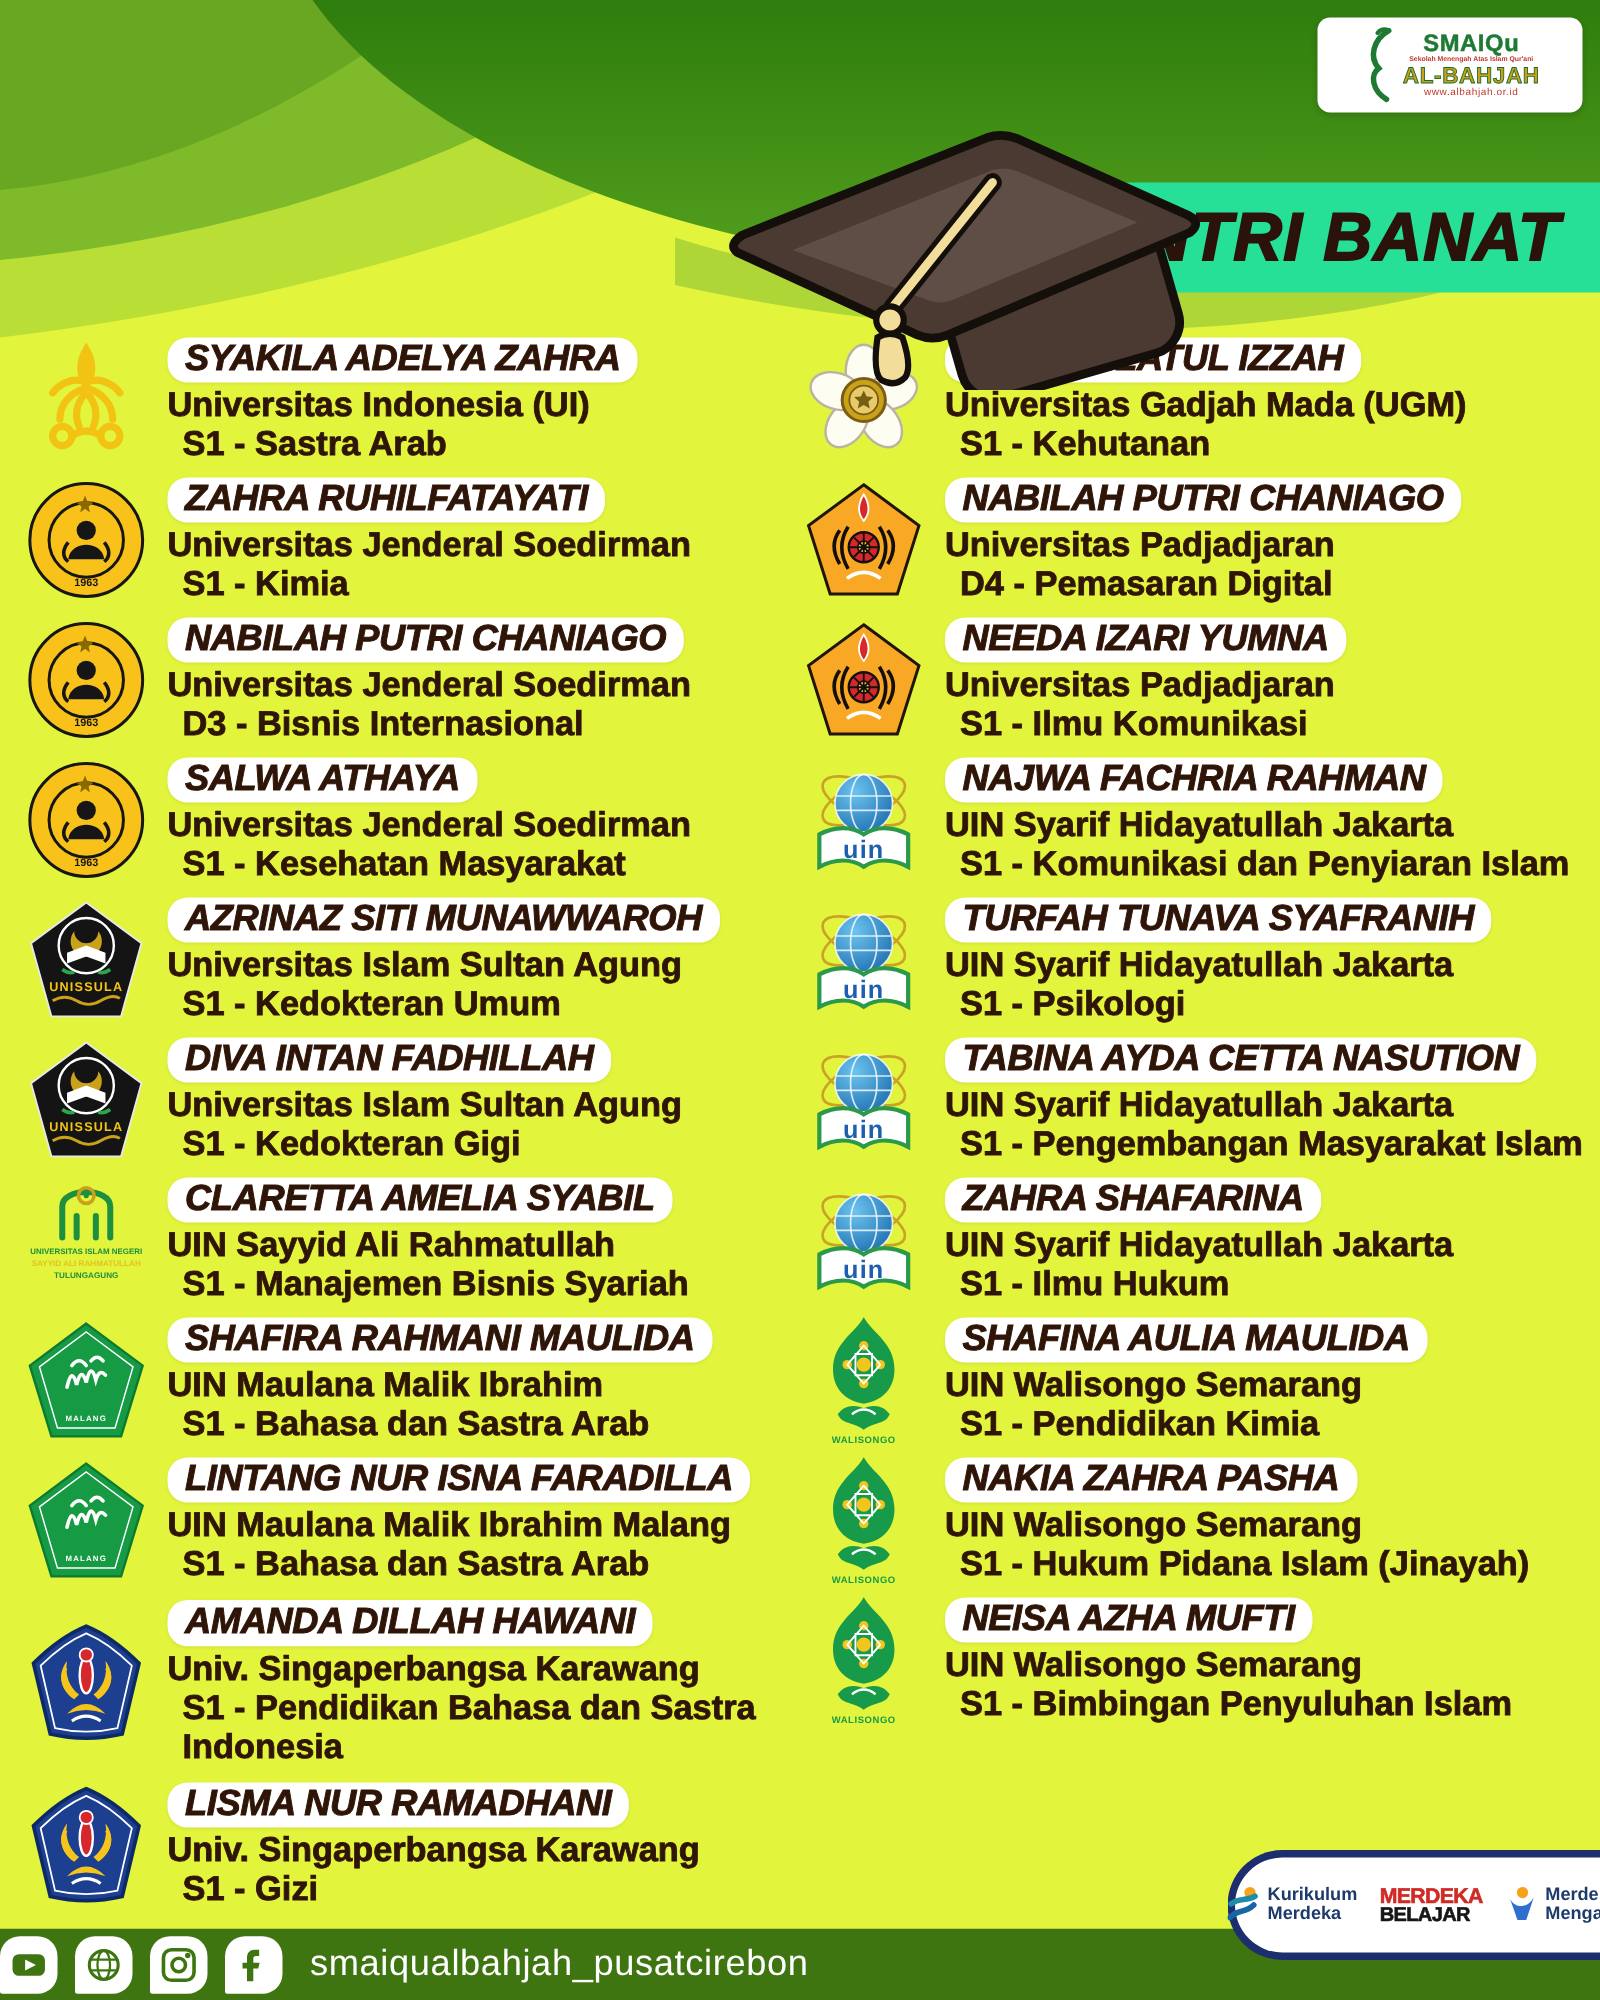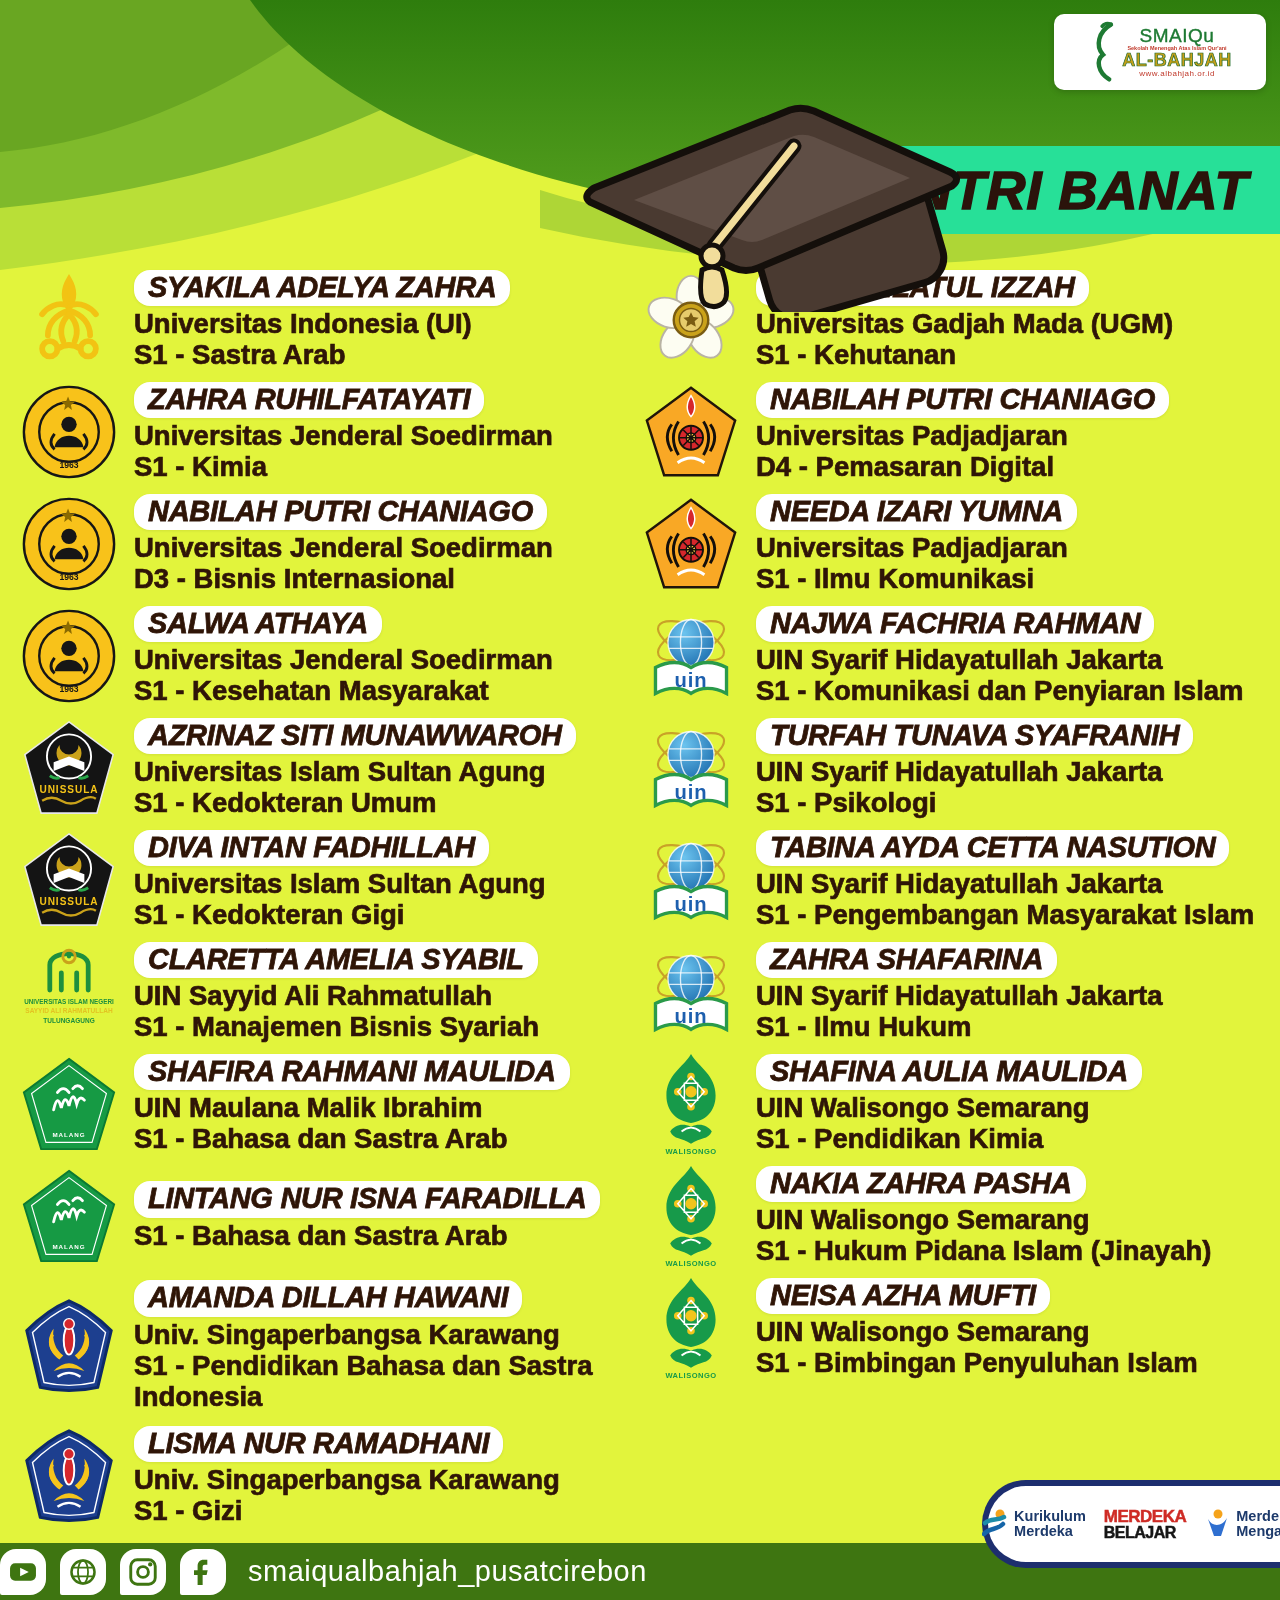--- a/index.html
+++ b/index.html
@@ -10,21 +10,21 @@
   }
   .waves{position:absolute;left:0;top:0;width:1280px;height:300px;z-index:0;}
   
   .brandcard{
     position:absolute;left:1054px;top:14px;width:212px;height:76px;z-index:4;
     background:#fff;border-radius:10px;box-shadow:0 2px 6px rgba(0,0,0,.18);
     display:flex;align-items:center;justify-content:center;gap:4px;
   }
   .brand-swoosh{flex:0 0 30px;height:62px;}
   .brandtext{display:flex;flex-direction:column;align-items:center;line-height:1.02;}
-  .brand1{color:#1e7a33;font-weight:400;font-size:19px;letter-spacing:.5px;
+  .brand1{color:#1e7a33;font-weight:700;font-size:19px;letter-spacing:.5px;
           -webkit-text-stroke:.4px #1e7a33;}
   .brand2{color:#c0392b;font-size:5.5px;font-weight:700;}
   .brand3{color:#c9a01a;font-weight:700;font-size:18px;letter-spacing:.5px;
           -webkit-text-stroke:.7px #1c6b2d;}
   .brand4{color:#c0392b;font-size:8px;font-weight:400;letter-spacing:.5px;}
   
   .banner{
     position:absolute;left:768px;top:146px;width:512px;height:88px;z-index:2;
     background:#27e098;display:flex;align-items:center;justify-content:center;
   }
@@ -46,21 +46,21 @@
   .ename{
     background:#fff;border-radius:16px;padding:1px 14px 3px;margin-bottom:2px;
     font-style:italic;font-weight:700;font-size:29px;color:#2f1507;
     letter-spacing:-.3px;-webkit-text-stroke:.8px #2f1507;white-space:nowrap;
     box-shadow:0 1px 3px rgba(0,0,0,.08);
   }
   .euni,.eprog{
     font-weight:700;font-size:27.5px;color:#2f1507;
     -webkit-text-stroke:.7px #2f1507;white-space:nowrap;
   }
-  .eprog{white-space:normal;max-width:505px;}
+  .eprog{white-space:normal;max-width:505px;margin-left:12px;}
   
   .footer{
     position:absolute;left:0;top:1543px;width:1280px;height:57px;background:#3e7511;
     display:flex;align-items:center;box-sizing:border-box;z-index:3;
   }
   .tiles{display:flex;gap:14px;align-items:center;}
   .tile{
     width:46px;height:46px;background:#fff;border-radius:16px 16px 16px 2px;
     display:flex;align-items:center;justify-content:center;
   }
@@ -290,20 +290,21 @@
     <path d="M50,10 89,39 74,90 26,90 11,39 Z" fill="none" stroke="#ffffff" stroke-width="1.2"></path>
     <g stroke="#fff" stroke-width="3" fill="none" stroke-linecap="round">
       <path d="M34,56 q4,-18 8,-2 q4,-16 8,-2 q4,-18 8,-2 q3,-10 8,-4"></path>
       <path d="M38,38 q6,-8 12,0 M54,34 q5,-6 10,0"></path>
     </g>
     <text x="50" y="84" text-anchor="middle" font-size="6.5" font-weight="bold" fill="#fff" letter-spacing="1">MALANG</text>
   </svg>
         </div>
     <div class="etext">
       <span class="ename">LINTANG NUR ISNA FARADILLA</span>
+      <span class="euni">UIN Maulana Malik Ibrahim Malang</span>
       <span class="eprog">S1 - Bahasa dan Sastra Arab</span>
     </div>
   </div>
       <div class="entry tall">
     <div class="logo">
           <svg viewBox="0 0 100 100">
     <path d="M50,3 Q72,12 94,34 L80,93 Q50,100 20,93 L6,34 Q28,12 50,3 Z" fill="#1d3f8f" stroke="#0e2a66" stroke-width="3"></path>
     <path d="M50,9 Q69,17 88,36 L76,88 Q50,94 24,88 L12,36 Q31,17 50,9 Z" fill="none" stroke="#fff" stroke-width="1.5"></path>
     <path d="M40,64 C28,56 26,42 34,32 C32,44 36,54 44,60 Z" fill="#f6c51c"></path>
     <path d="M60,64 C72,56 74,42 66,32 C68,44 64,54 56,60 Z" fill="#f6c51c"></path>

